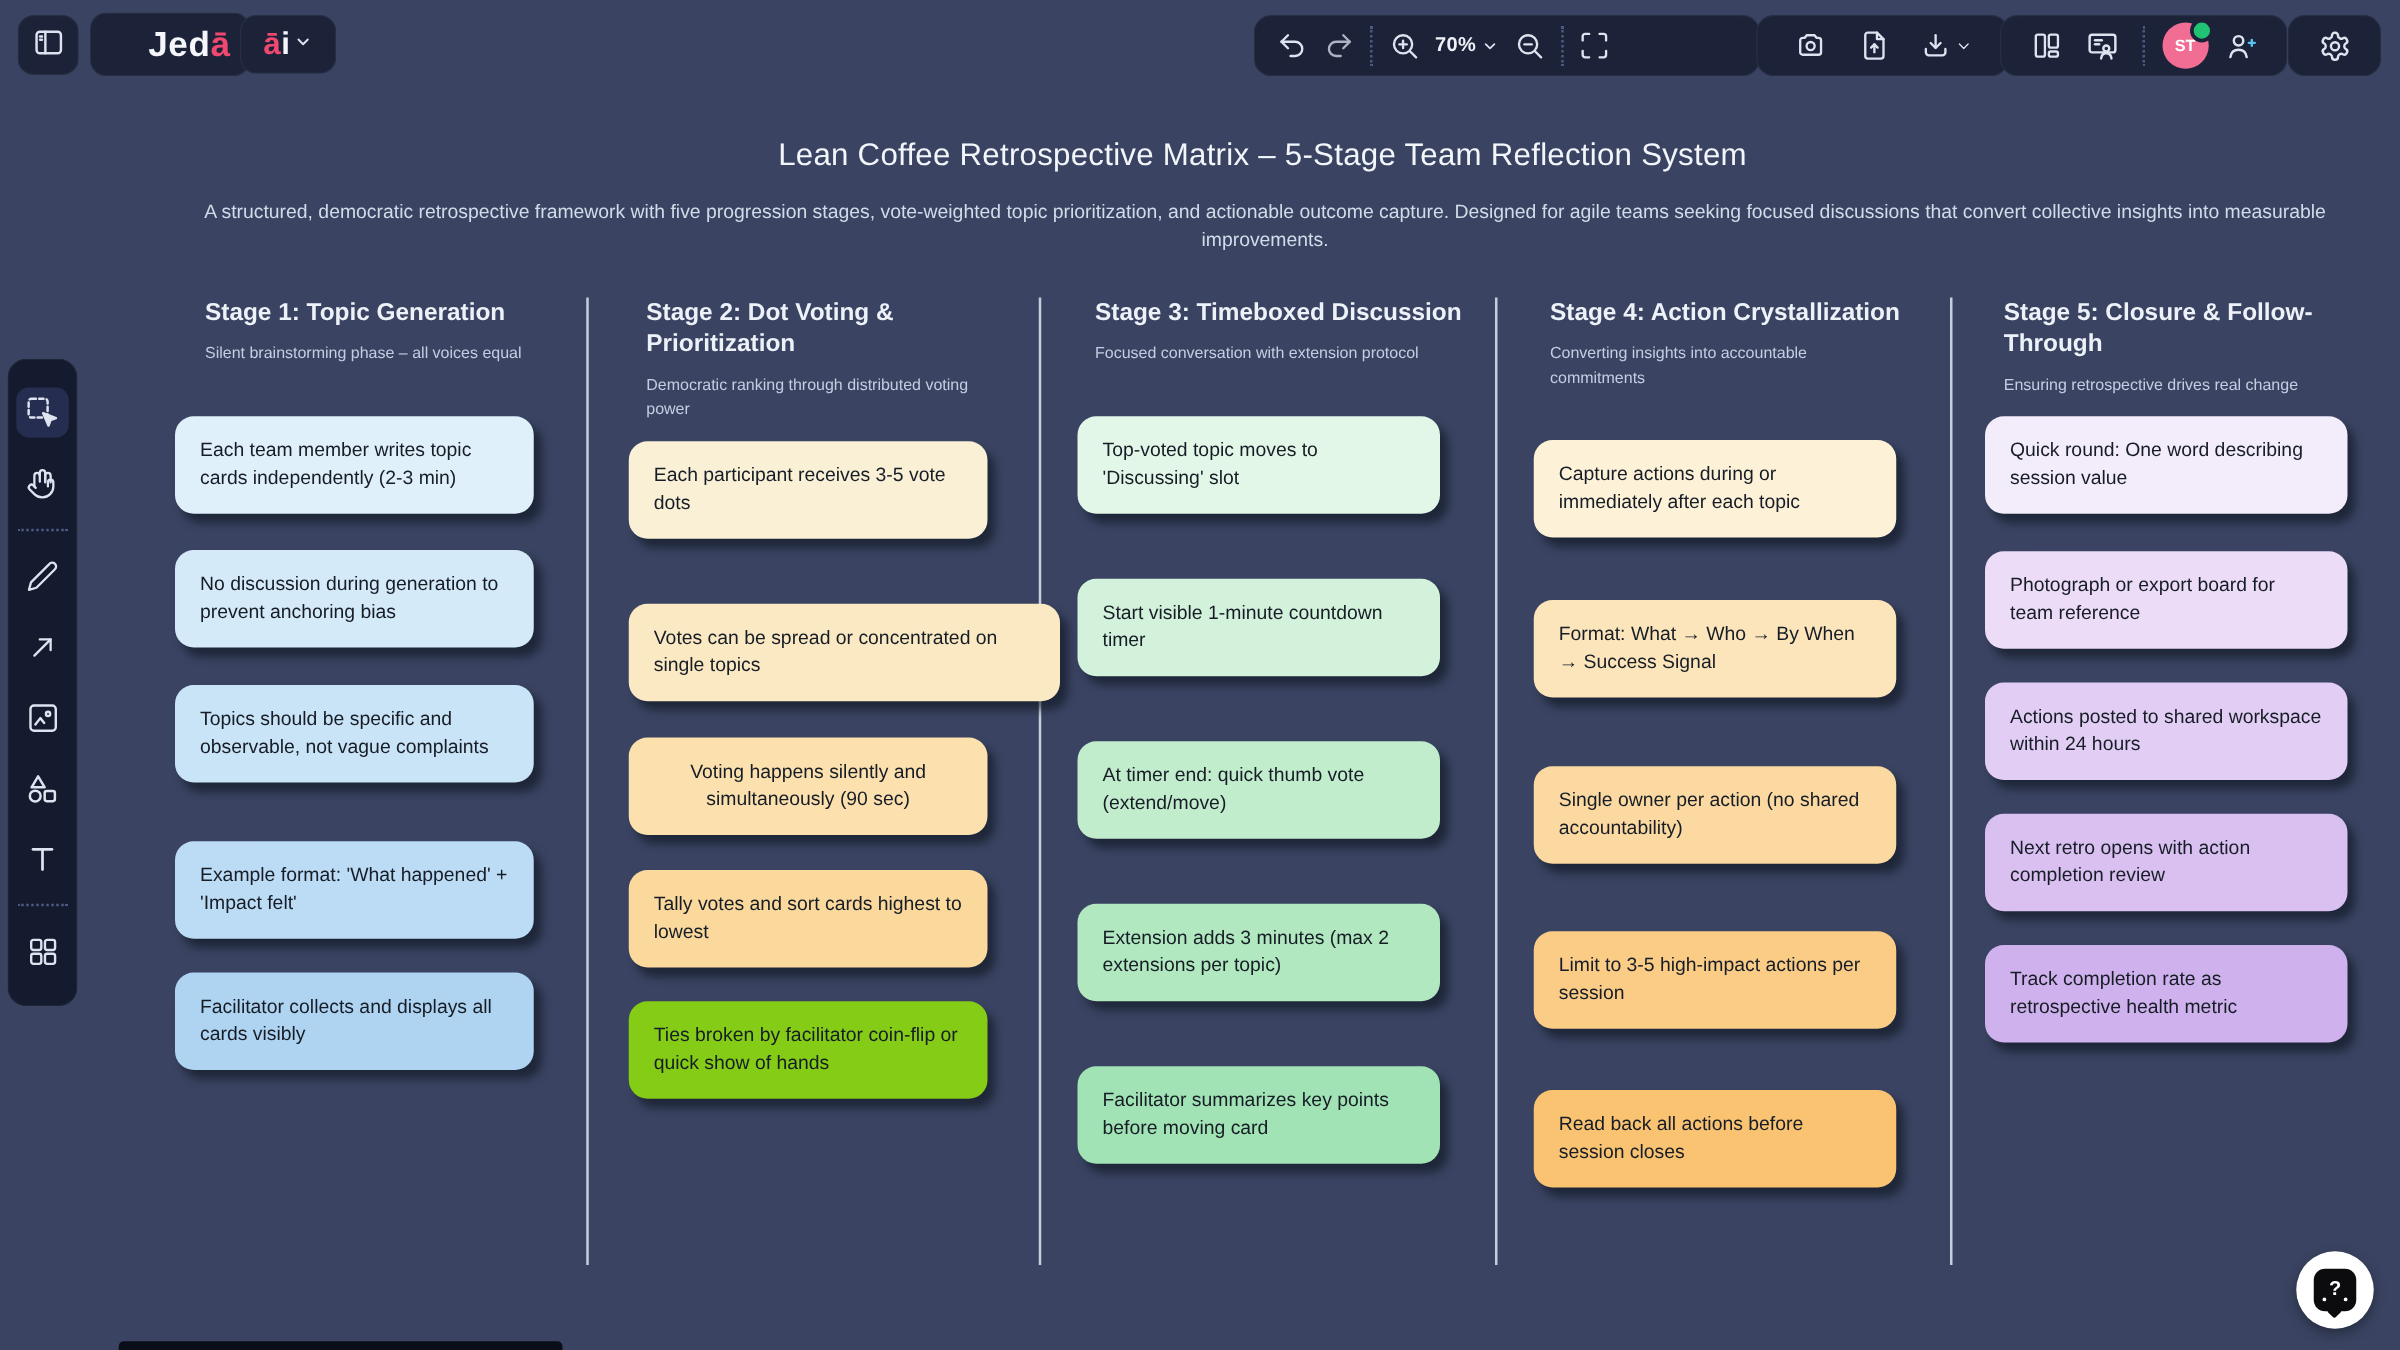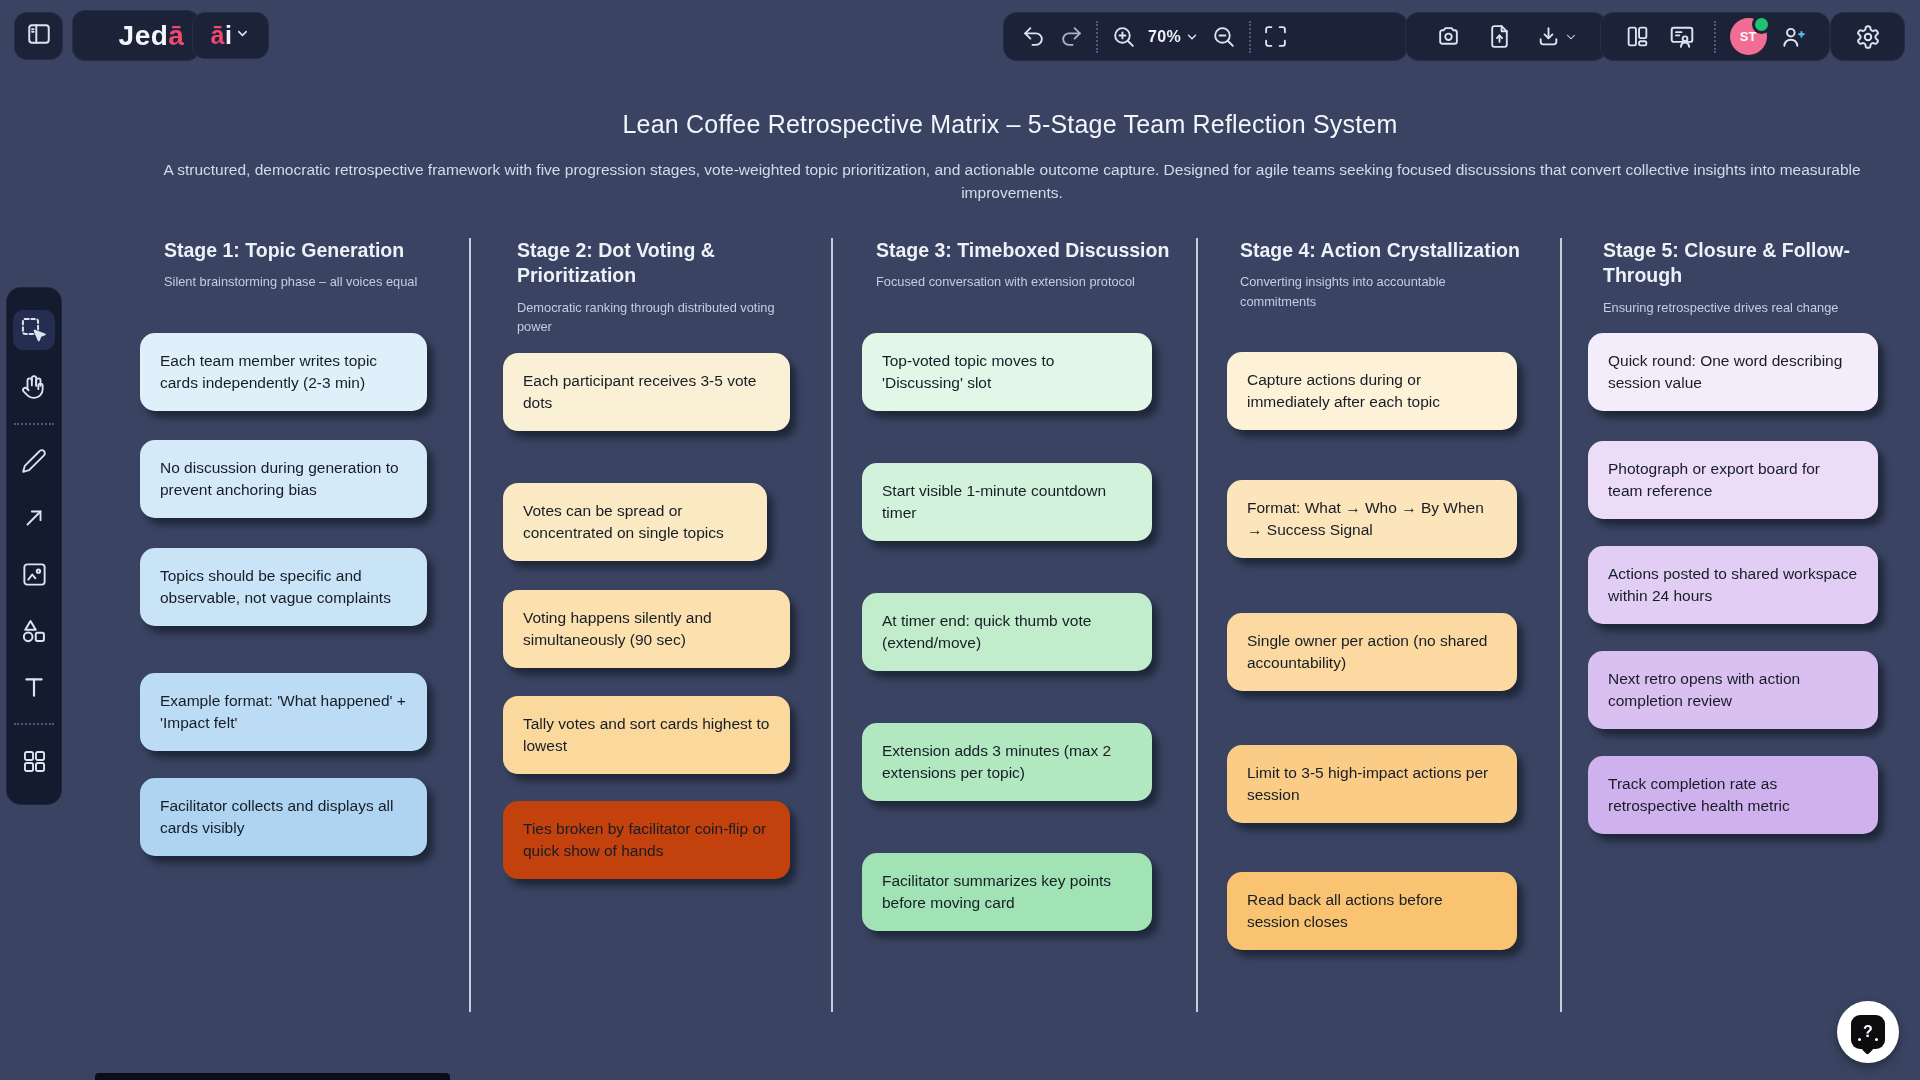--- a/index.html
+++ b/index.html
@@ -298,30 +298,30 @@
 <div class="abs note" style="left: 140px; top: 673px; width: 287px; background: rgb(188, 220, 245);">
     <span>Example format: 'What happened' + 'Impact felt'</span>
   </div>
 <div class="abs note" style="left: 140px; top: 778px; width: 287px; background: rgb(174, 212, 242);">
     <span>Facilitator collects and displays all cards visibly</span>
   </div>
 
 <div class="abs note" style="left: 503px; top: 353px; width: 287px; background: rgb(250, 240, 214);">
     <span>Each participant receives 3-5 vote dots</span>
   </div>
-<div class="abs note" style="left: 503px; top: 483px; width: 264px; background: rgb(251, 233, 195);">
+<div class="abs note" style="left: 503px; top: 483px; width: 345px; background: rgb(251, 233, 195);">
     <span>Votes can be spread or concentrated on single topics</span>
   </div>
-<div class="abs note" style="left: 503px; top: 590px; width: 287px; background: rgb(252, 225, 175);">
+<div class="abs note" style="left: 503px; top: 590px; width: 287px; background: rgb(252, 225, 175); text-align: center;">
     <span>Voting happens silently and simultaneously (90 sec)</span>
   </div>
 <div class="abs note" style="left: 503px; top: 696px; width: 287px; background: rgb(251, 216, 156);">
     <span>Tally votes and sort cards highest to lowest</span>
   </div>
-<div class="abs note" style="left: 503px; top: 801px; width: 287px; background: #c2410c;">
+<div class="abs note" style="left: 503px; top: 801px; width: 287px; background: #84cc16;">
     <span>Ties broken by facilitator coin-flip or quick show of hands</span>
   </div>
 
 <div class="abs note" style="left: 862px; top: 333px; width: 290px; background: rgb(227, 247, 232);">
     <span>Top-voted topic moves to 'Discussing' slot</span>
   </div>
 <div class="abs note" style="left: 862px; top: 463px; width: 290px; background: rgb(211, 242, 219);">
     <span>Start visible 1-minute countdown timer</span>
   </div>
 <div class="abs note" style="left: 862px; top: 593px; width: 290px; background: rgb(194, 237, 205);">

